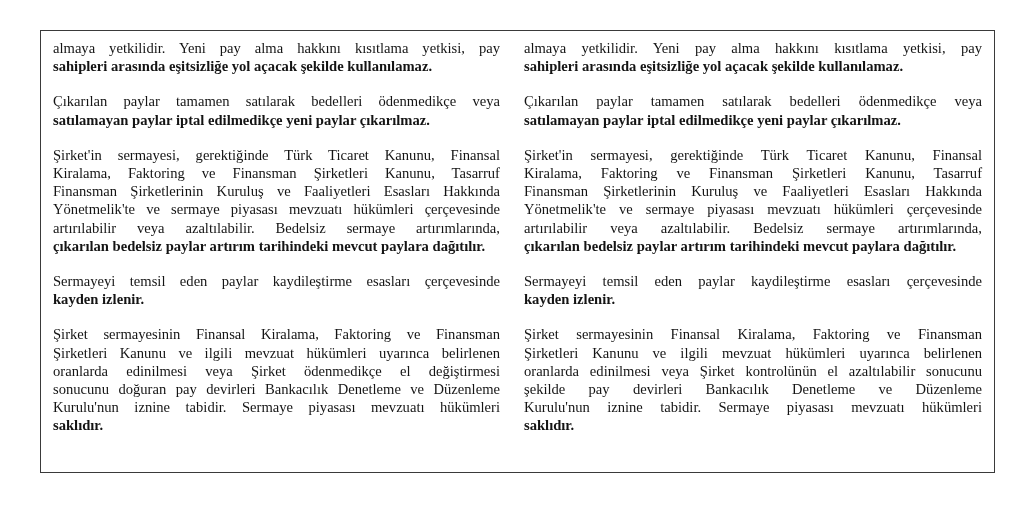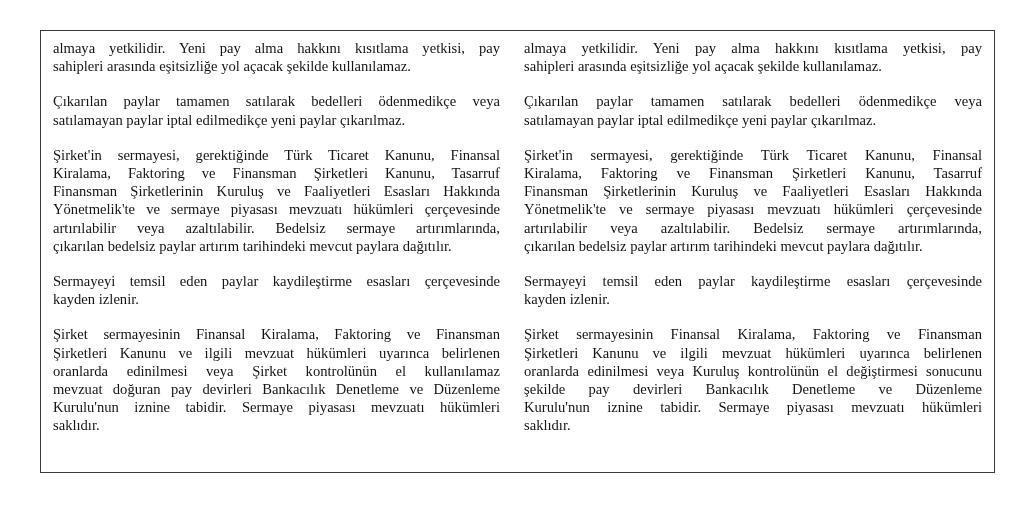--- a/index.html
+++ b/index.html
@@ -58,20 +58,21 @@
   .para:last-child { margin-bottom: 12px; }
 
   
   .para .ln {
     display: block;
     text-align: justify;
     text-align-last: justify;
   }
   .para .ln.last {
     text-align-last: left;
+    font-weight: bold;
   }
 </style>
 </head>
 <body>
 
 <div id="page">
 
   <table id="compare-table">
     <tbody>
       <tr>
@@ -98,22 +99,22 @@
           </p>
 
           <p class="para">
             <span class="ln">Sermayeyi temsil eden paylar kaydileştirme esasları çerçevesinde</span>
             <span class="ln last">kayden izlenir.</span>
           </p>
 
           <p class="para">
             <span class="ln">Şirket sermayesinin Finansal Kiralama, Faktoring ve Finansman</span>
             <span class="ln">Şirketleri Kanunu ve ilgili mevzuat hükümleri uyarınca belirlenen</span>
-            <span class="ln">oranlarda edinilmesi veya Şirket kontrolünün el kullanılamaz</span>
-            <span class="ln">mevzuat doğuran pay devirleri Bankacılık Denetleme ve Düzenleme</span>
+            <span class="ln">oranlarda edinilmesi veya Şirket ödenmedikçe el değiştirmesi</span>
+            <span class="ln">sonucunu doğuran pay devirleri Bankacılık Denetleme ve Düzenleme</span>
             <span class="ln">Kurulu'nun iznine tabidir. Sermaye piyasası mevzuatı hükümleri</span>
             <span class="ln last">saklıdır.</span>
           </p>
 
         </td>
 
         <td class="col-right">
 
           <p class="para">
             <span class="ln">almaya yetkilidir. Yeni pay alma hakkını kısıtlama yetkisi, pay</span>
@@ -135,21 +136,21 @@
           </p>
 
           <p class="para">
             <span class="ln">Sermayeyi temsil eden paylar kaydileştirme esasları çerçevesinde</span>
             <span class="ln last">kayden izlenir.</span>
           </p>
 
           <p class="para">
             <span class="ln">Şirket sermayesinin Finansal Kiralama, Faktoring ve Finansman</span>
             <span class="ln">Şirketleri Kanunu ve ilgili mevzuat hükümleri uyarınca belirlenen</span>
-            <span class="ln">oranlarda edinilmesi veya Kuruluş kontrolünün el değiştirmesi sonucunu</span>
+            <span class="ln">oranlarda edinilmesi veya Şirket kontrolünün el azaltılabilir sonucunu</span>
             <span class="ln">şekilde pay devirleri Bankacılık Denetleme ve Düzenleme</span>
             <span class="ln">Kurulu'nun iznine tabidir. Sermaye piyasası mevzuatı hükümleri</span>
             <span class="ln last">saklıdır.</span>
           </p>
 
         </td>
 
       </tr>
     </tbody>
   </table>

